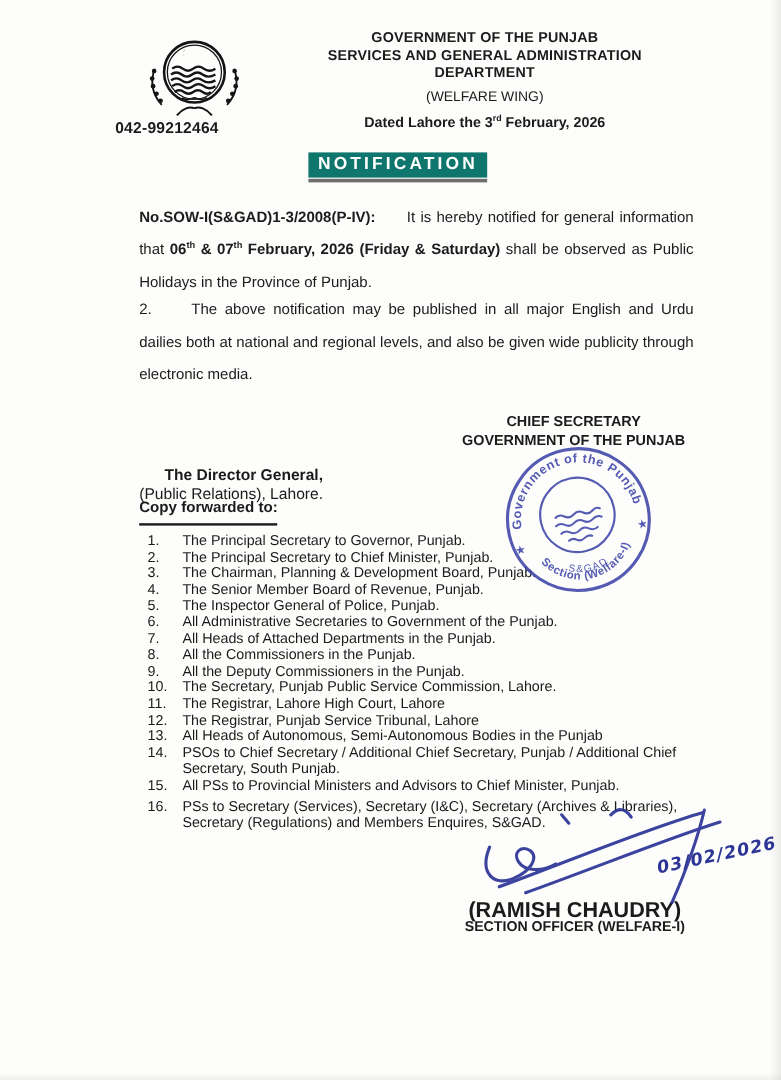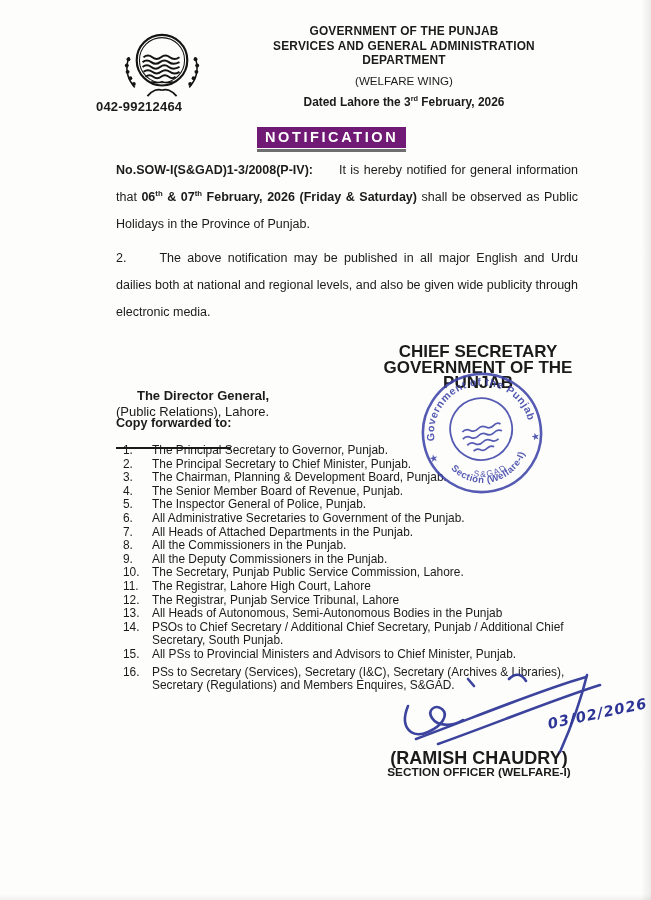--- a/index.html
+++ b/index.html
@@ -17,40 +17,40 @@
   .phone{position:absolute; left:96px; top:99px; font-weight:bold; font-size:13px; letter-spacing:0.2px;}
 
   .hdr{position:absolute; left:220px; top:24px; width:368px; text-align:center;}
   .hdr .h-line{font-weight:bold; font-size:11.9px; line-height:14.5px; letter-spacing:0.2px;}
   .hdr .wing{margin-top:6px; font-weight:normal; font-size:11.6px;}
   .hdr .dated{margin-top:8px; font-weight:bold; font-size:11.9px;}
 
   .sup{vertical-align:super; font-size:62%; line-height:0;}
 
   .title-wrap{position:absolute; left:257px; top:127px;}
-  .title-box{background:#701a75; color:#ffffff; font-weight:bold; font-size:14.5px;
+  .title-box{background:#0f766e; color:#ffffff; font-weight:bold; font-size:14.5px;
     letter-spacing:2.6px; padding:2px 8px 3px 8px; display:inline-block;}
   .title-underline{height:2.5px; background:#6e6e6e; margin-top:1px;}
 
   .body-text{position:absolute; left:116px; width:462px; font-size:12.5px;
     line-height:27px; text-align:justify; margin:0;}
-  .p1{top:157px;}
+  .p1{top:168px;}
   .p2{top:245px;}
   .bold{font-weight:bold;}
   .tabgap1{display:inline-block; width:26px;}
   .tabgap2{display:inline-block; width:33px;}
 
   .sig-head{position:absolute; left:372px; top:344px; width:212px; text-align:center;
-    font-weight:bold; font-size:17px; line-height:15.5px;}
+    font-weight:bold; font-size:12px; line-height:15.5px;}
 
   .addressee{position:absolute; left:116px; top:388px; font-size:13px; line-height:15.5px;text-align:right;}
   .addressee .a1{font-weight:bold;}
 
   .copyhead{position:absolute; left:116px; top:416px; font-weight:bold; font-size:12.6px;}
-  .copyhead span{border-bottom:2px solid #1b1b1b; padding-bottom:17px;margin-top:12px;}
+  .copyhead span{border-bottom:2px solid #1b1b1b; padding-bottom:6px;margin-top:12px;}
 
   .list{position:absolute; left:123px; top:444px; width:470px; font-size:11.9px; line-height:13.6px;}
   .li{display:flex;}
   .li .num{width:29px; flex:none;}
   .li .txt{flex:1;}
   .li.gap-before{margin-top:4px;justify-content:center;}
 
   .stamp{position:absolute; left:420px; top:371px; opacity:0.88; z-index:3;}
   .signature{position:absolute; left:388px; top:666px; z-index:4;}
   .sig-date{position:absolute; left:548px; top:716px; z-index:4;

